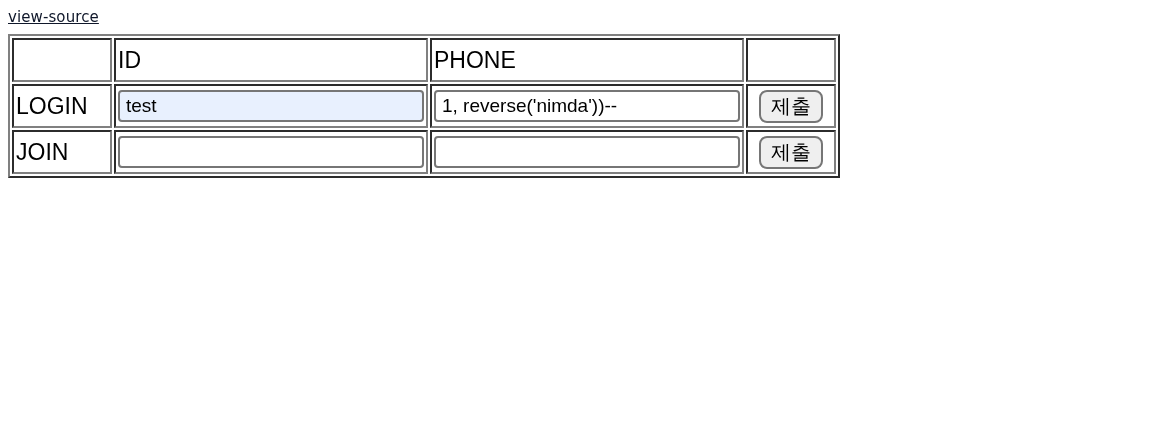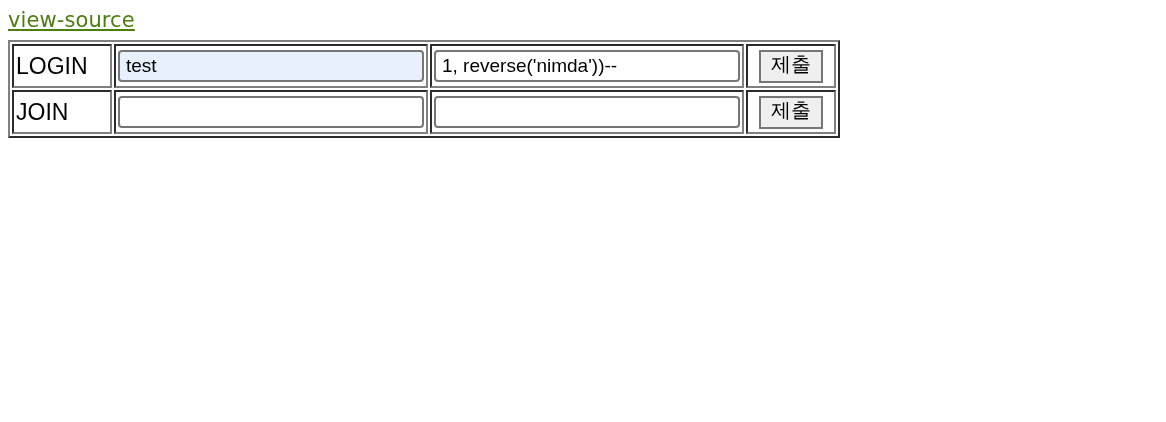--- a/index.html
+++ b/index.html
@@ -23,23 +23,23 @@
     box-sizing: border-box;
   }
 
   
   .source-link-wrap {
     margin: 0;
     padding: 0;
     line-height: 1.15;
   }
   a.source-link {
-    color: #4d7c0f;
+    color: #0f172a;
     text-decoration: underline;
-    font-size: 21px;
+    font-size: 15px;
     font-family: "DejaVu Sans", sans-serif;
     letter-spacing: 0.1px;
     cursor: pointer;
   }
 
   
   table.form-table {
     border-collapse: separate;
     border-spacing: 2px;
     border: 2px outset #808080;
@@ -79,44 +79,50 @@
     border-radius: 4px;
     background: #ffffff;
     outline: none;
   }
   input.text-field.autofilled {
     background: #e8f0fe;
   }
 
   
   button.submit-btn {
-    font-family: Liberation Mono, monospace;
+    font-family: Liberation Serif, serif;
     font-size: 20px;
     color: #000000;
     background: #efefef;
     border: 2px solid #767676;
-    border-radius: 0;
+    border-radius: 8px;
     padding: 1px 10px;
     height: 33px;
     min-width: 62px;
     line-height: 1;
     cursor: pointer;
   }
 </style>
 </head>
 <body>
 
 <div class="page">
 
   <p class="source-link-wrap">
     <a class="source-link" href="#">view-source</a>
   </p>
 
   <table class="form-table">
     <tbody>
+      <tr>
+        <td class="col-label header-cell"></td>
+        <td class="col-id header-cell">ID</td>
+        <td class="col-phone header-cell">PHONE</td>
+        <td class="col-submit header-cell"></td>
+      </tr>
 
       <tr>
         <td class="col-label">LOGIN</td>
         <td class="col-id field-cell">
           <input type="text" class="text-field autofilled" value="test" style="">
         </td>
         <td class="col-phone field-cell">
           <input type="text" class="text-field" value="1, reverse('nimda'))--" style="">
         </td>
         <td class="col-submit field-cell">

